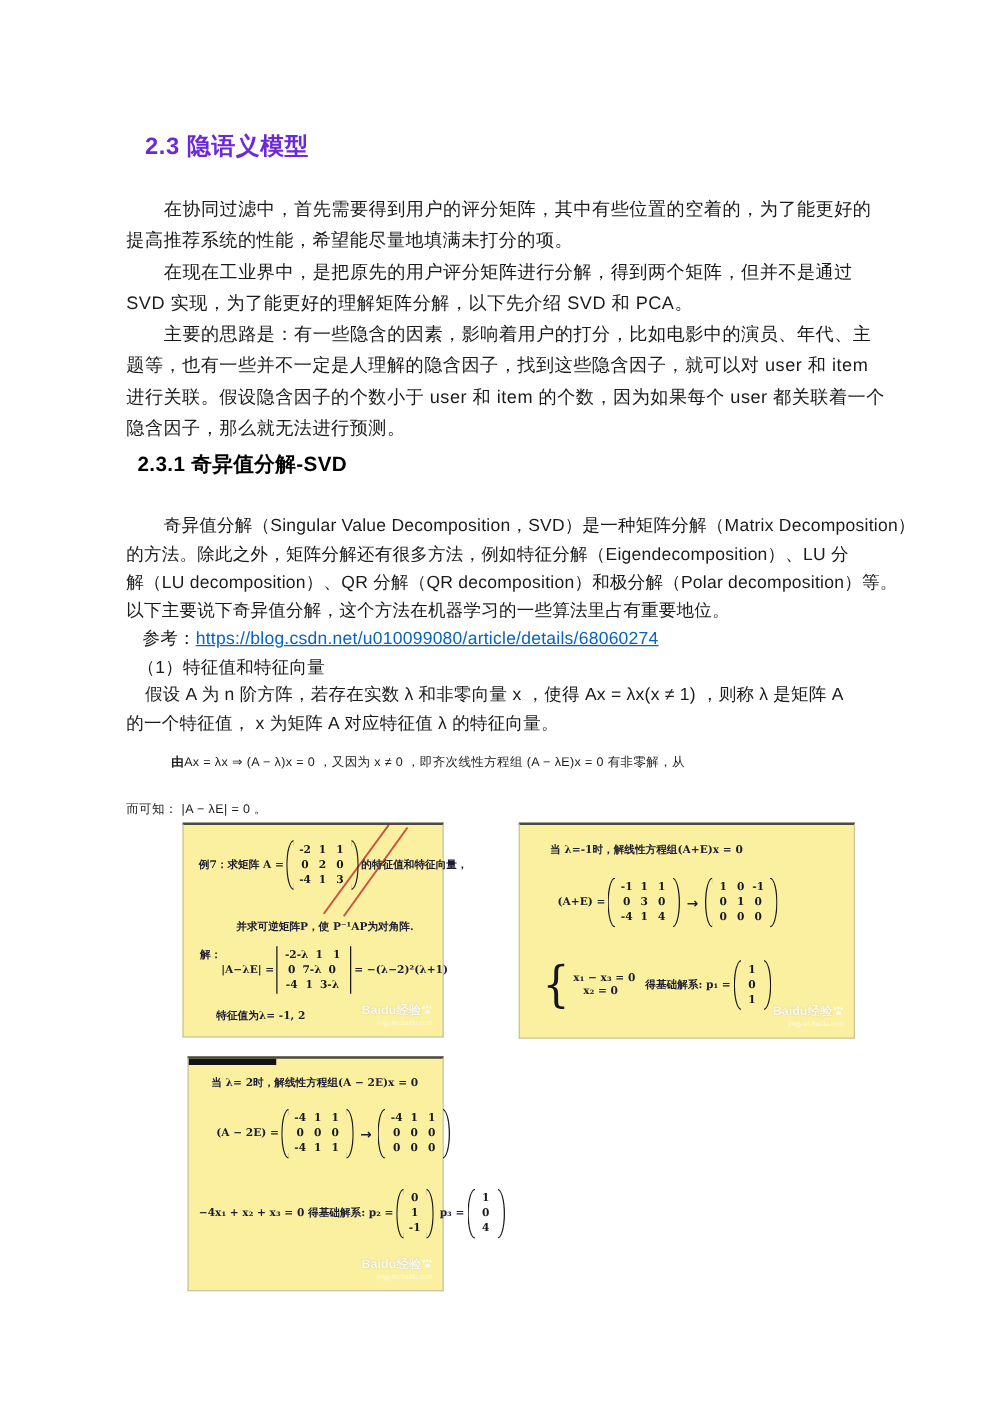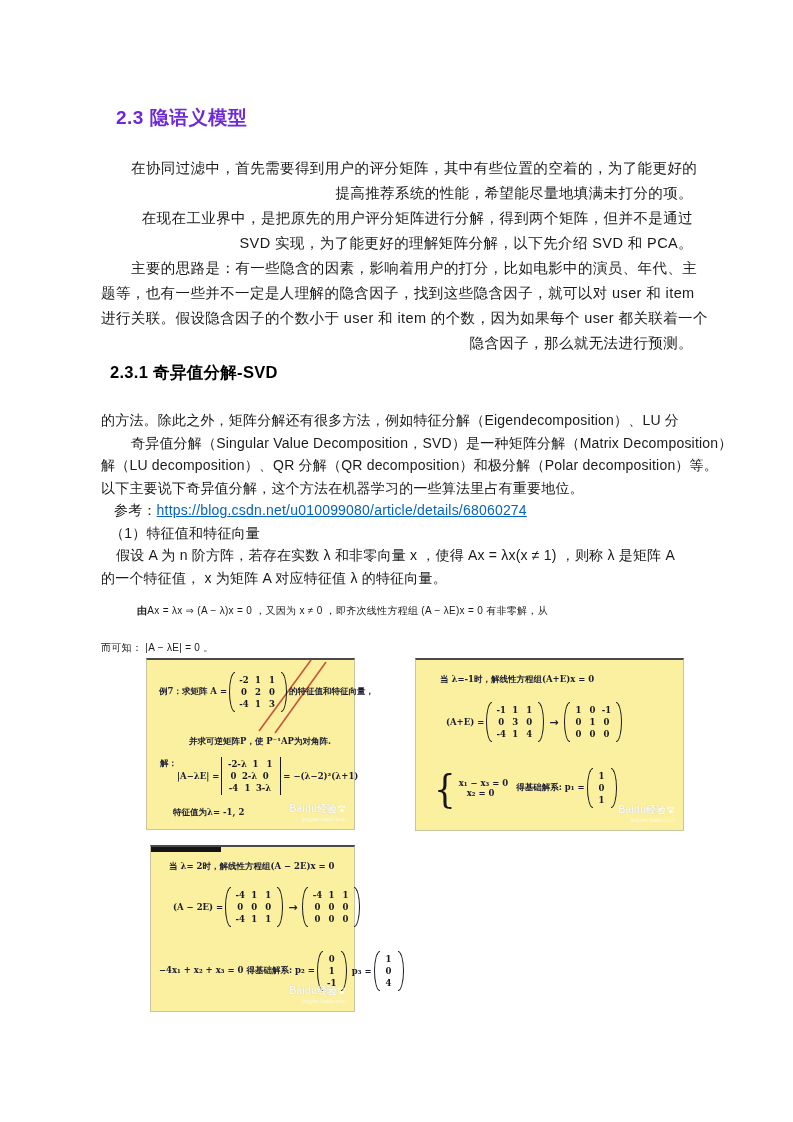--- a/index.html
+++ b/index.html
@@ -1,21 +1,21 @@
 <!DOCTYPE html>
 <html><head>
 <meta charset="utf-8">
 <style>
   html,body{margin:0;padding:0;background:#ffffff;}
   .page{position:relative;width:793px;height:1122px;background:#ffffff;overflow:hidden;
         font-family:"Liberation Sans",sans-serif;color:#1a1a1a;}
   .content{position:absolute;left:101px;top:104px;width:592px;}
   .h1{font-size:19px;line-height:28px;font-weight:bold;color:#6d28d9;margin:0 0 24px 15px;letter-spacing:.5px;}
   .h2{font-size:16.5px;line-height:30px;font-weight:bold;color:#000;margin:1px 0 22px 9px;letter-spacing:.3px;}
-  .ln{font-size:14.5px;line-height:25px;white-space:nowrap;letter-spacing:.4px;text-align:right;}
+  .ln{font-size:14.5px;line-height:25px;white-space:nowrap;letter-spacing:.4px;}
   .lt{font-size:14px;line-height:22.5px;white-space:nowrap;letter-spacing:.2px;}
   .ind{padding-left:30px;}
   .ind-sm{padding-left:13px;}
   .ind-xs{padding-left:9px;}
   .ind-p5{padding-left:15px;}
   .fline{font-size:10px;line-height:25px;white-space:nowrap;letter-spacing:.3px;}
   .f1{margin-top:9px;padding-left:36px;}
   .f2{margin-top:12px;}
   .bold{font-weight:bold;}
   a.ref{color:#0563c1;text-decoration:underline;cursor:pointer;}
@@ -69,22 +69,22 @@
     <div>
       <div class="ln ind">主要的思路是：有一些隐含的因素，影响着用户的打分，比如电影中的演员、年代、主</div>
       <div class="ln">题等，也有一些并不一定是人理解的隐含因子，找到这些隐含因子，就可以对 user 和 item</div>
       <div class="ln">进行关联。假设隐含因子的个数小于 user 和 item 的个数，因为如果每个 user 都关联着一个</div>
       <div class="ln">隐含因子，那么就无法进行预测。</div>
     </div>
 
     <div class="h2">2.3.1 奇异值分解-SVD</div>
 
     <div>
+      <div class="lt ind">奇异值分解（Singular Value Decomposition，SVD）是一种矩阵分解（Matrix Decomposition）</div>
       <div class="lt">的方法。除此之外，矩阵分解还有很多方法，例如特征分解（Eigendecomposition）、LU 分</div>
-      <div class="lt ind">奇异值分解（Singular Value Decomposition，SVD）是一种矩阵分解（Matrix Decomposition）</div>
       <div class="lt">解（LU decomposition）、QR 分解（QR decomposition）和极分解（Polar decomposition）等。</div>
       <div class="lt">以下主要说下奇异值分解，这个方法在机器学习的一些算法里占有重要地位。</div>
     </div>
 
     <div class="lt ind-sm">
       <span>参考：</span><a class="ref">https://blog.csdn.net/u010099080/article/details/68060274</a>
     </div>
 
     <div class="lt ind-xs">（1）特征值和特征向量</div>
 
@@ -138,21 +138,21 @@
       <span class="mat">
         <span class="bl"></span>
         <span class="mbody">
             <span class="mrow">
               <span class="mcell">-2-λ</span>
               <span class="mcell">1</span>
               <span class="mcell">1</span>
             </span>
             <span class="mrow">
               <span class="mcell">0</span>
-              <span class="mcell">2-λ</span>
+              <span class="mcell">7-λ</span>
               <span class="mcell">0</span>
             </span>
             <span class="mrow">
               <span class="mcell">-4</span>
               <span class="mcell">1</span>
               <span class="mcell">3-λ</span>
             </span>
           </span>
         <span class="br"></span>
       </span>
@@ -239,21 +239,21 @@
           </span>
         <span class="pr"></span>
       </span>
     </div>
     <div class="wm">
       <div class="w1"><span>Baidu经验</span><span class="paw"></span></div>
       <div class="w2">jingyan.baidu.com</div>
     </div>
   </div>
 
-  <div class="slide" style="left:150px;top:845px;width:205px;height:167px;">
+  <div class="slide" style="left:150px;top:845px;width:205px;height:188px;">
     <div class="topbar"></div>
     <div class="srow" style="left:18px;top:14px;">
       <span class="st">当 λ= 2时，解线性方程组(A − 2E)x = 0</span>
     </div>
     <div class="srow" style="left:22px;top:40px;">
       <span class="st">(A − 2E) =</span>
       <span class="mat">
         <span class="pl"></span>
         <span class="mbody">
             <span class="mrow">

